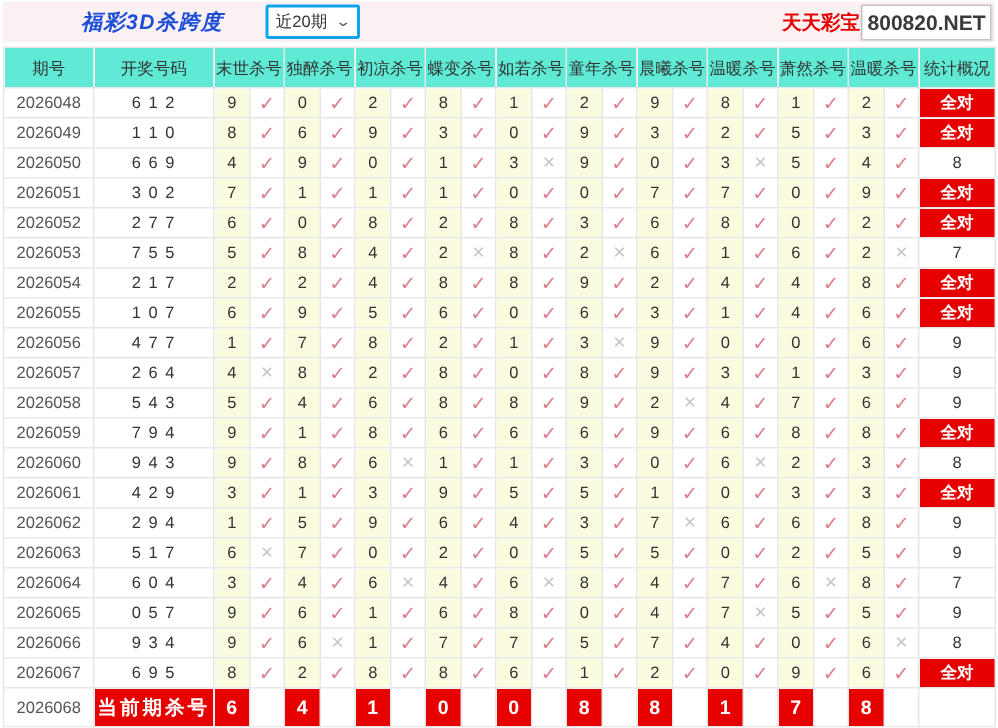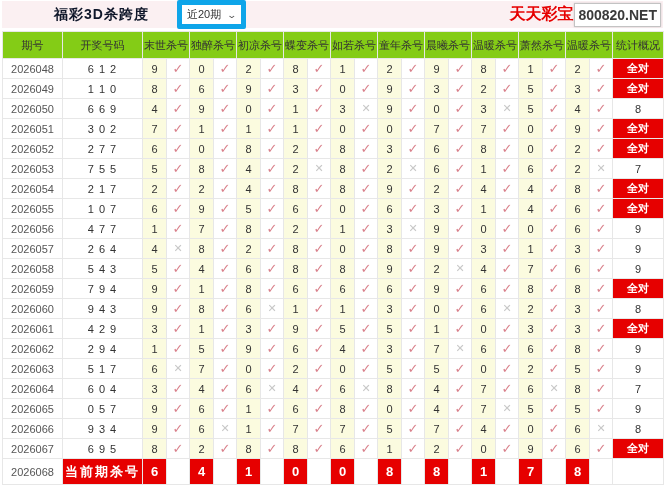--- a/index.html
+++ b/index.html
@@ -1,32 +1,32 @@
 <!DOCTYPE html>
 <html><head>
 <meta charset="utf-8">
 <style>
   html,body{margin:0;padding:0;background:#fff;width:665px;height:485px;overflow:hidden;
     font-family:"Liberation Sans","DejaVu Sans",sans-serif;}
   .page{width:665px;height:485px;position:relative;}
   
   .topbar{height:27px;margin:1px 2px 3px 2px;background:#fbf0f2;display:flex;align-items:center;position:relative;}
-  .title{color:#0f172a;font-weight:bold;font-size:14px;margin-left:52px;letter-spacing:1px;}
-  .rangeselect{margin-left:28px;height:19px;background:#fff;border:5px solid #0ea5e9;border-radius:2px;
+  .title{color:#1d4ed8;font-weight:bold;font-size:14px;margin-left:52px;letter-spacing:1px;font-style:italic;}
+  .rangeselect{margin-left:28px;height:19px;background:#fff;border:2px solid #0ea5e9;border-radius:2px;
     display:flex;align-items:center;padding:0 5px;font-size:11px;color:#333;cursor:default;gap:7px;}
   .rangeselect .chev{font-size:9px;color:#555;transform:scaleX(1.4);}
   .topright{position:absolute;right:2px;top:0;height:27px;display:flex;align-items:center;}
-  .sitename{color:#e60000;font-size:16px;font-weight:bold;text-align:right;}
+  .sitename{color:#e60000;font-size:13px;font-weight:bold;text-align:right;}
   .sitedomain{background:#fff;border:1px solid #c3c3c3;color:#3a3a3a;font-size:14px;font-weight:bold;
     padding:3px 3px;margin-left:1px;box-shadow:0 0 2px rgba(0,0,0,.15);}
   
   table{border-collapse:collapse;table-layout:fixed;width:661px;margin:0 2px;}
   col.c-period{width:60px;} col.c-draw{width:80px;} col.c-kn{width:24px;} col.c-km{width:23px;} col.c-sum{width:51px;}
   th,td{border:1px solid #e7e7e7;text-align:center;overflow:hidden;white-space:nowrap;padding:0;}
-  thead th{background:#84cc16;color:#333;font-weight:normal;font-size:11px;height:26px;}
+  thead th{background:#5eead4;color:#333;font-weight:normal;font-size:11px;height:26px;}
   tbody td{height:19px;font-size:11px;color:#333;}
   td.period{color:#555;}
   td.draw{color:#333;letter-spacing:1px;}
   td.num{background:#fbfbdf;}
   td.mark{background:#fff;}
   td.mark.hit{color:#d9808b;font-size:13px;font-weight:bold;}
   td.mark.miss{color:#c7c7c7;font-size:11px;}
   td.summary{color:#333;font-size:11px;}
   td.summary.allred{background:#e60000;color:#fff;font-weight:bold;margin-top:44px;}
   tr.current td{height:25px;}

